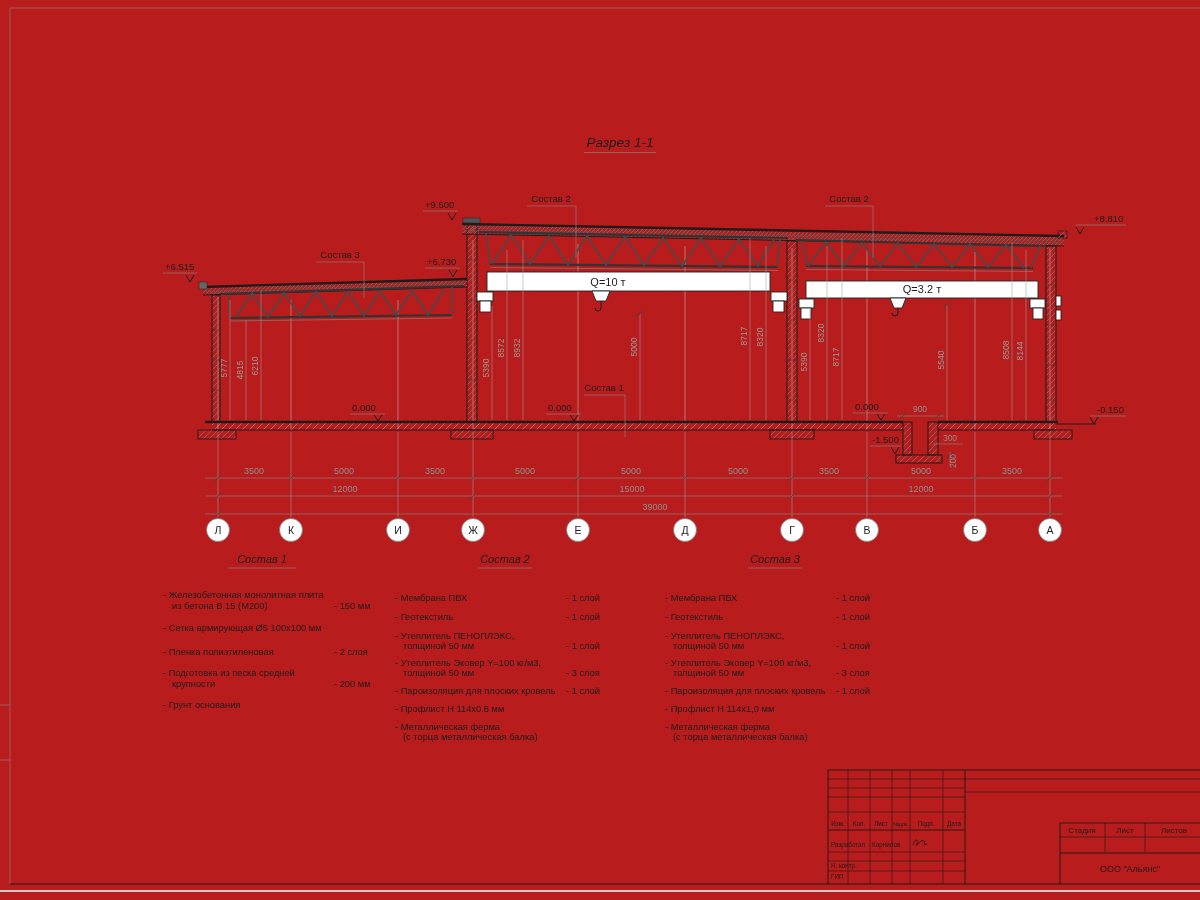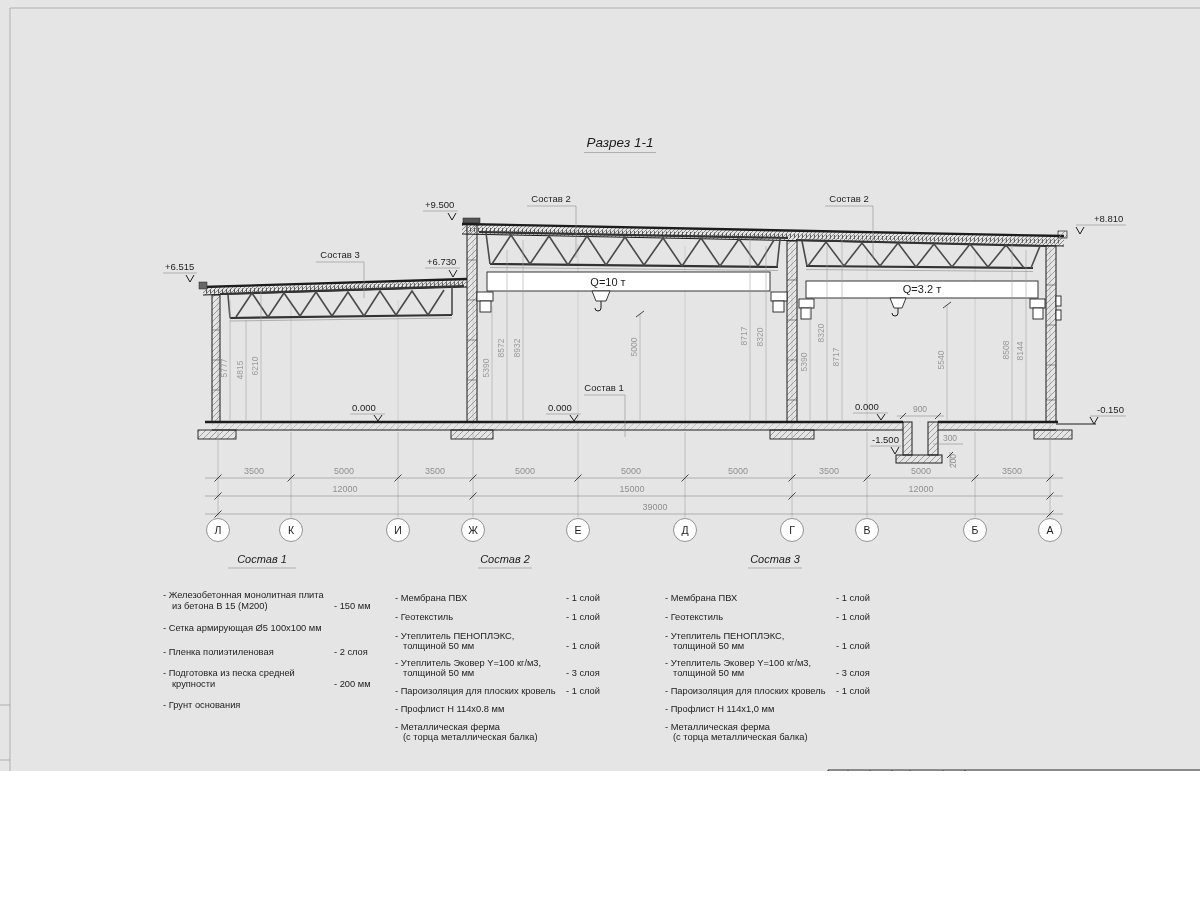--- a/index.html
+++ b/index.html
@@ -1,16 +1,16 @@
 <!DOCTYPE html>
 <html><head>
 <meta charset="utf-8">
 <style>
   html,body{margin:0;padding:0;background:#ffffff;}
-  .page{position:relative;width:1200px;height:771px;background:#e5e5e5;overflow:hidden;
+  .page{position:relative;width:1200px;height:900px;background:#b91c1c;overflow:hidden;
         font-family:"Liberation Sans", sans-serif;}
   svg{display:block;}
   text{font-family:"Liberation Sans", sans-serif;fill:#1c1c1c;}
   .t-title{font-size:13.5px;font-style:italic;}
   .t-lvl{font-size:9.5px;}
   .t-crane{font-size:11px;}
   .t-callout{font-size:9.5px;}
   .t-dim{font-size:9px;fill:#8f8f8f;}
   .t-vdim{font-size:8.5px;fill:#9a9a9a;}
   .t-pit{font-size:8.5px;fill:#8f8f8f;}

